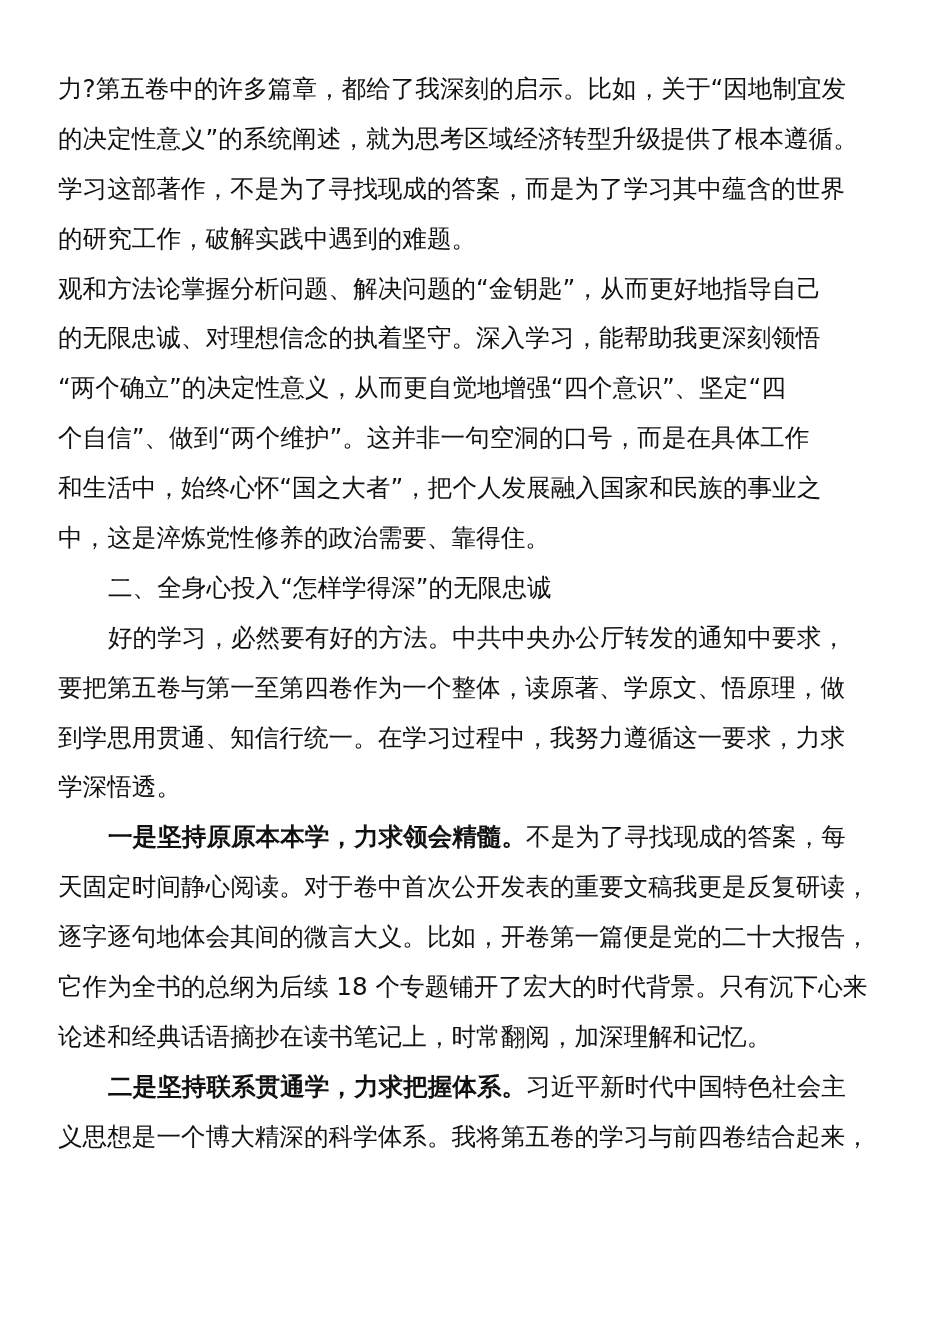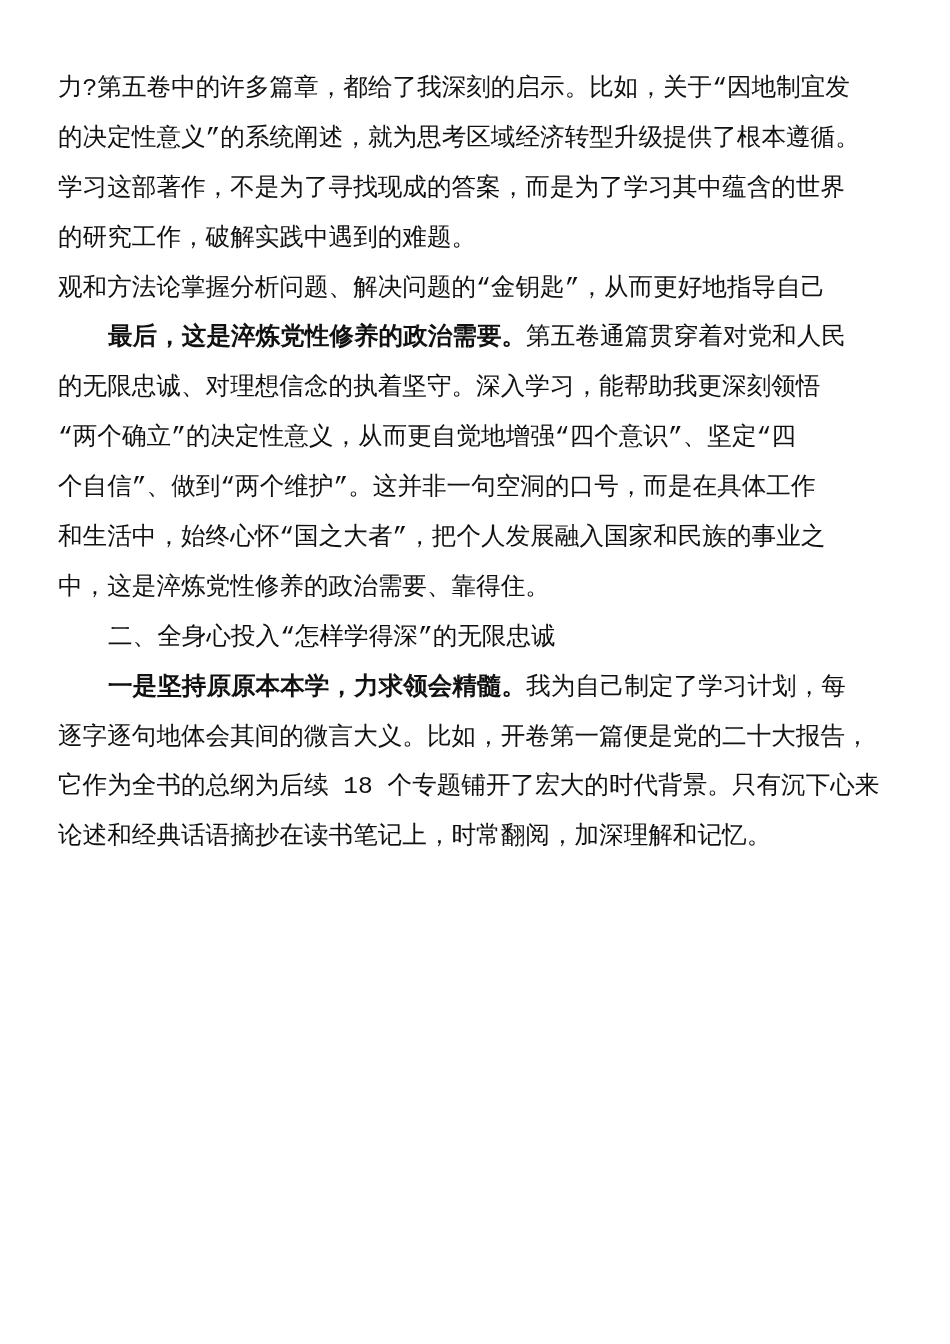--- a/index.html
+++ b/index.html
@@ -20,21 +20,20 @@
       left: 58px;
       top: 64px;
       width: 834px;
     }
     .line {
       height: 49.9px;
       line-height: 49.9px;
       font-size: 24.6px;
       white-space: nowrap;
       letter-spacing: 0px;
-      font-family: Liberation Mono, monospace;
     }
     .indent {
       padding-left: 50px;
     }
     .heading2 {
       padding-left: 50px;
     }
     b, .bold {
       font-weight: bold;
     }
@@ -46,36 +45,46 @@
 
   <div>
     <div class="line">力?第五卷中的许多篇章，都给了我深刻的启示。比如，关于“因地制宜发</div>
     <div class="line">的决定性意义”的系统阐述，就为思考区域经济转型升级提供了根本遵循。</div>
     <div class="line">学习这部著作，不是为了寻找现成的答案，而是为了学习其中蕴含的世界</div>
     <div class="line">的研究工作，破解实践中遇到的难题。</div>
     <div class="line">观和方法论掌握分析问题、解决问题的“金钥匙”，从而更好地指导自己</div>
   </div>
 
   <div>
-    <div class="line indent">
-      <b>最后，这是淬炼党性修养的政治需要。</b><span>第五卷通篇贯穿着对党和人民</span>
-    </div>
     <div class="line">的无限忠诚、对理想信念的执着坚守。深入学习，能帮助我更深刻领悟</div>
     <div class="line">“两个确立”的决定性意义，从而更自觉地增强“四个意识”、坚定“四</div>
     <div class="line">个自信”、做到“两个维护”。这并非一句空洞的口号，而是在具体工作</div>
     <div class="line">和生活中，始终心怀“国之大者”，把个人发展融入国家和民族的事业之</div>
     <div class="line">中，这是淬炼党性修养的政治需要、靠得住。</div>
   </div>
 
   <div class="line heading2">二、全身心投入“怎样学得深”的无限忠诚</div>
 
+  <div>
+    <div class="line indent">好的学习，必然要有好的方法。中共中央办公厅转发的通知中要求，</div>
+    <div class="line">要把第五卷与第一至第四卷作为一个整体，读原著、学原文、悟原理，做</div>
+    <div class="line">到学思用贯通、知信行统一。在学习过程中，我努力遵循这一要求，力求</div>
+    <div class="line">学深悟透。</div>
+  </div>
 
   <div>
     <div class="line indent">
-      <b>一是坚持原原本本学，力求领会精髓。</b><span>我为自己制定了学习计划，每</span>
+      <b>一是坚持原原本本学，力求领会精髓。</b><span>不是为了寻找现成的答案，每</span>
     </div>
+    <div class="line">天固定时间静心阅读。对于卷中首次公开发表的重要文稿我更是反复研读，</div>
     <div class="line">逐字逐句地体会其间的微言大义。比如，开卷第一篇便是党的二十大报告，</div>
     <div class="line">它作为全书的总纲为后续 18 个专题铺开了宏大的时代背景。只有沉下心来</div>
     <div class="line">论述和经典话语摘抄在读书笔记上，时常翻阅，加深理解和记忆。</div>
   </div>
 
+  <div>
+    <div class="line indent">
+      <b>二是坚持联系贯通学，力求把握体系。</b><span>习近平新时代中国特色社会主</span>
+    </div>
+    <div class="line">义思想是一个博大精深的科学体系。我将第五卷的学习与前四卷结合起来，</div>
+  </div>
 
 </div>
 
 </body></html>

